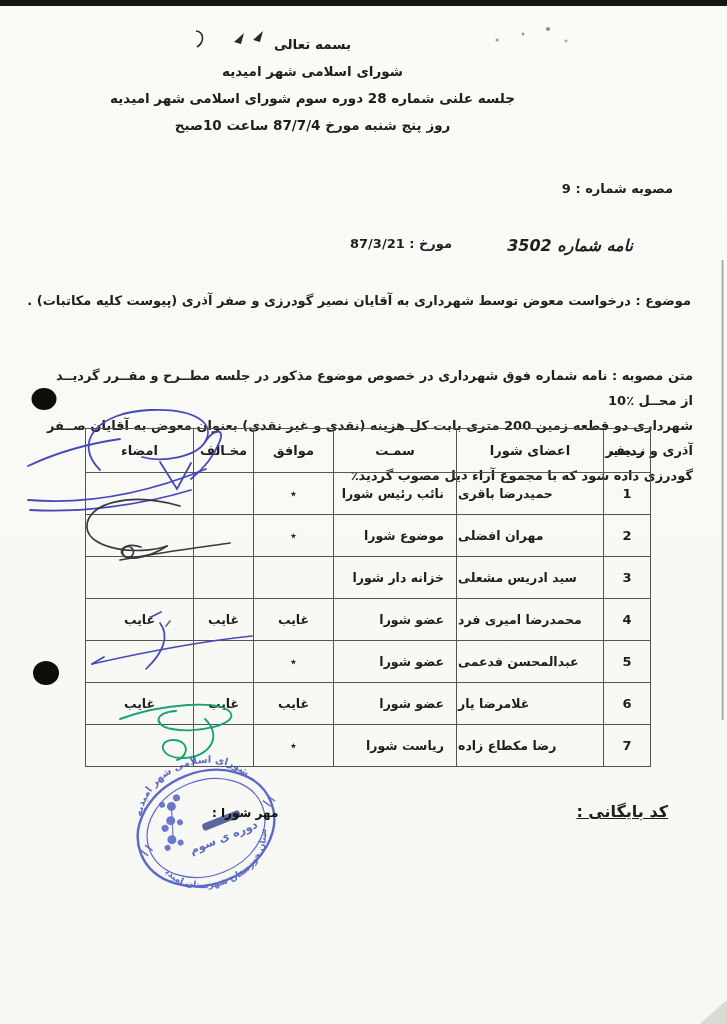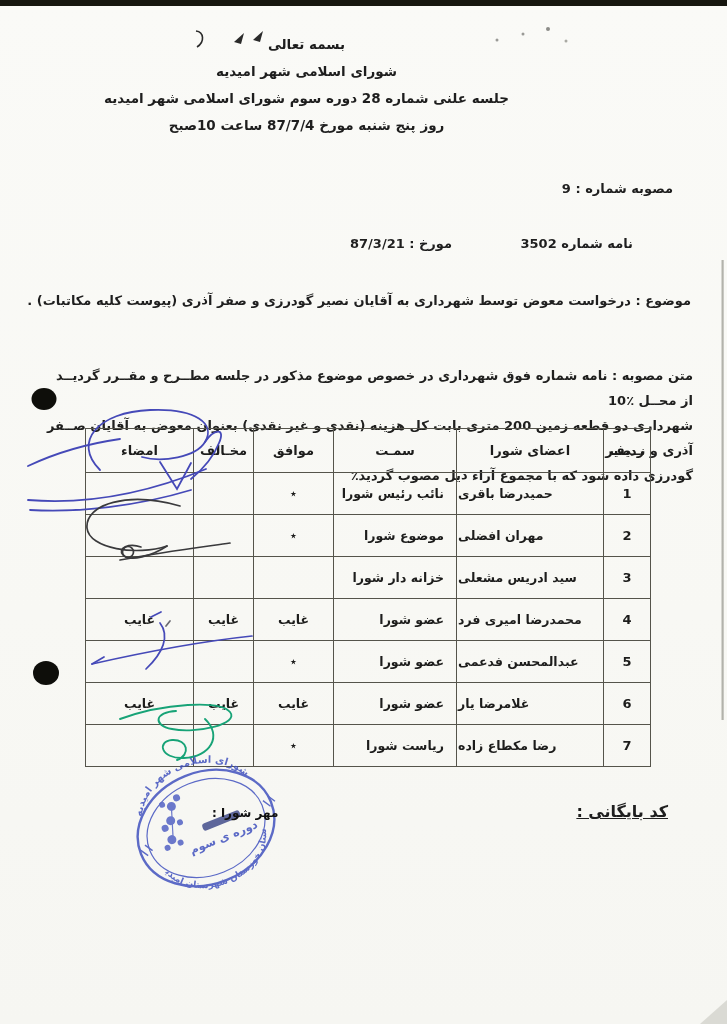--- a/index.html
+++ b/index.html
@@ -1,19 +1,19 @@
 <!DOCTYPE html>
 <html lang="fa"><head>
 <meta charset="utf-8">
 <style>
   html,body{margin:0;padding:0;}
   body{width:727px;height:1024px;background:#9a9a94;font-family:"DejaVu Sans","Liberation Sans",sans-serif;}
   .paper{position:relative;width:727px;height:1024px;background:linear-gradient(180deg,#fafaf7 0%,#f8f8f4 60%,#f6f6f2 100%);overflow:hidden;color:#1e1e1e;}
   .txt{position:absolute;font-weight:700;color:#1f1f1f;direction:rtl;white-space:nowrap;}
-  .header-block{position:absolute;top:31px;left:3px;width:607px;text-align:center;font-weight:700;font-size:13.5px;line-height:27px;direction:rtl;}
+  .header-block{position:absolute;top:31px;left:9px;width:607px;text-align:center;font-weight:700;font-size:13.5px;line-height:27px;direction:rtl;}
   .subject{font-size:13px;margin-top:16px;}
   .body-block{position:absolute;top:329px;right:34px;width:652px;direction:rtl;text-align:right;font-weight:700;font-size:13px;line-height:25px;color:#20201f;margin-top:34px;}
   table.ctable{position:absolute;left:85px;top:428px;width:565px;border-collapse:collapse;table-layout:fixed;direction:rtl;}
   .ctable th,.ctable td{border:1.2px solid #55544b;font-weight:700;color:#1d1d1c;overflow:hidden;}
   .ctable th{height:41px;font-size:13px;text-align:center;}
   .ctable td{height:39px;font-size:12.5px;}
   td.c-no{text-align:center;font-size:13px;}
   td.c-name{text-align:left;padding-right:8px;}
   td.c-pos{text-align:right;padding-right:12px;}
   td.c-agree,td.c-dis,td.c-sig{text-align:center;}
@@ -29,21 +29,21 @@
   <div class="top-band"></div>
 
   <div class="header-block">
     <div>بسمه تعالی</div>
     <div>شورای اسلامی شهر امیدیه</div>
     <div>جلسه علنی شماره 28 دوره سوم شورای اسلامی شهر امیدیه</div>
     <div>روز پنج شنبه مورخ 87/7/4 ساعت 10صبح</div>
   </div>
 
   <div class="txt" style="top:181px;right:54px;font-size:13px;">مصوبه شماره : 9</div>
-  <div class="txt" style="top:236px;right:94px;font-size:13px;">نامه شماره 3502</div>
+  <div class="txt" style="top:236px;right:94px;font-size:16px;font-style:italic;">نامه شماره 3502</div>
   <div class="txt" style="top:236px;left:350px;font-size:13px;">مورخ : 87/3/21</div>
 
   <div class="txt subject" style="top:277px;right:36px;">موضوع : درخواست معوض توسط شهرداری به آقایان نصیر گودرزی و صفر آذری (پیوست کلیه مکاتبات) .</div>
 
   <div class="body-block">
     <div>متن مصوبه : نامه شماره فوق شهرداری در خصوص موضوع مذکور در جلسه مطــرح و مقــرر گردیــد از محــل ٪10</div>
     <div>شهرداری دو قطعه زمین 200 متری بابت کل هزینه (نقدی و غیر نقدی) بعنوان معوض به آقایان صــفر آذری و نــصیر</div>
     <div>گودرزی داده شود که با مجموع آراء ذیل مصوب گردید٪</div>
   </div>
 

